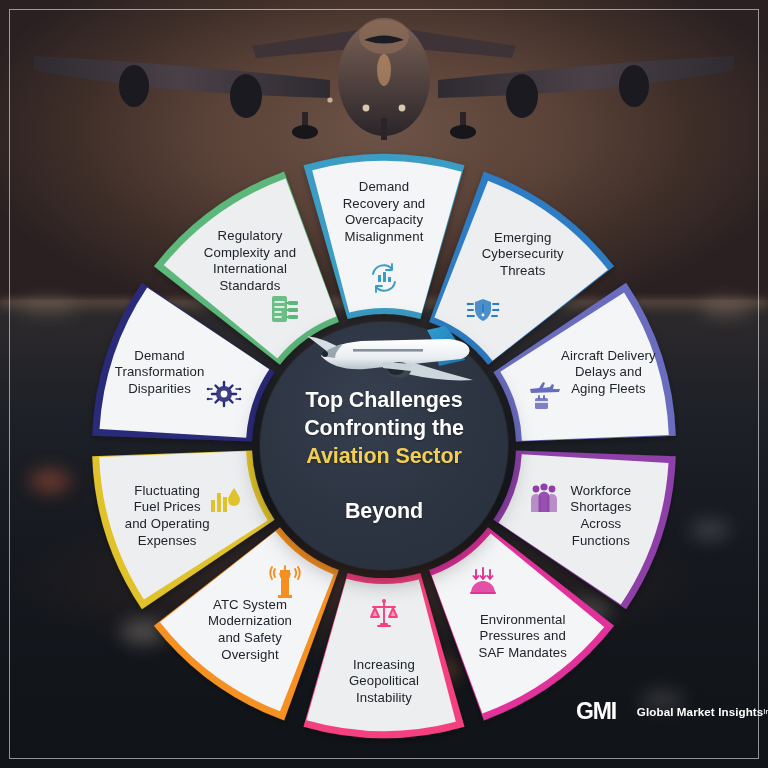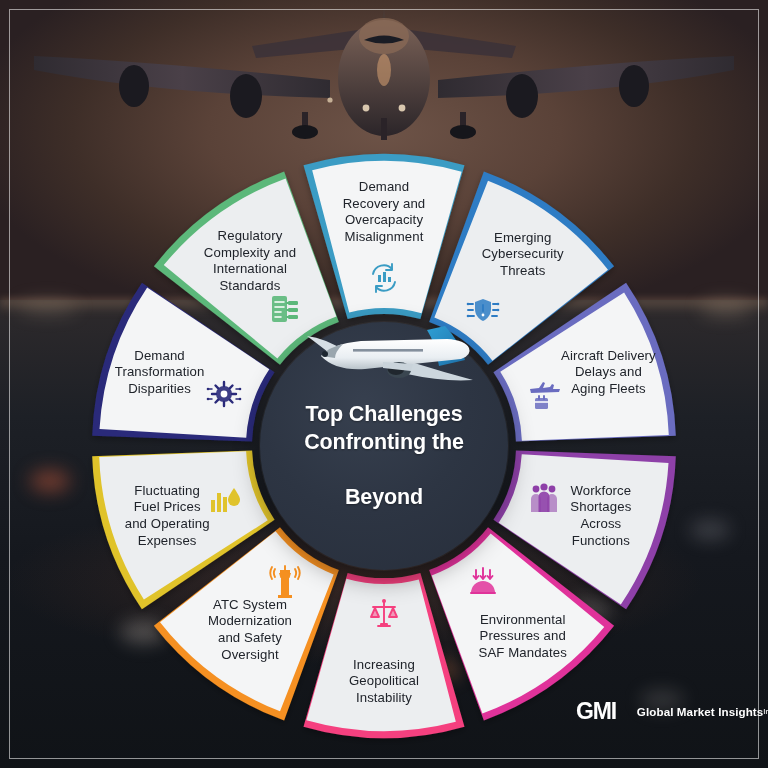--- a/index.html
+++ b/index.html
@@ -341,20 +341,21 @@
           <path d="M20 11h2M20 18h2M20 25h2"></path>
           </svg>
         </div>
       </div>
   </div>
 
   <div class="hub">
     <div class="hub-text">
       <span>Top Challenges</span><br>
       <span>Confronting the</span><br>
+      <span class="hl">Aviation Sector</span>
       <br>
       <span>Beyond</span>
     </div>
   </div>
 
   <div class="plane-center">
     <svg width="185" height="74" viewBox="0 0 185 74">
       <defs>
         <linearGradient id="bodyg" x1="0" y1="0" x2="0" y2="1">
           <stop offset="0" stop-color="#ffffff"></stop>

